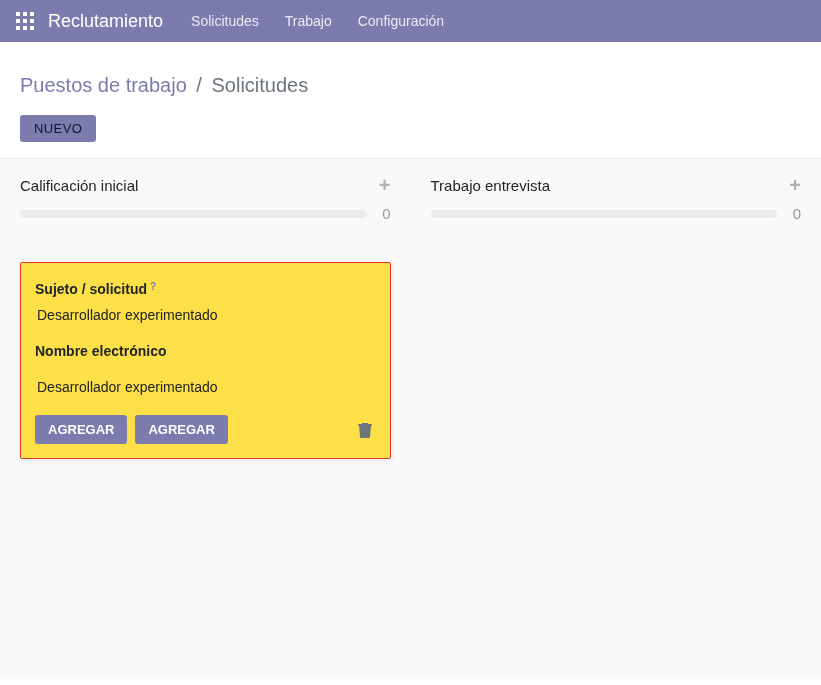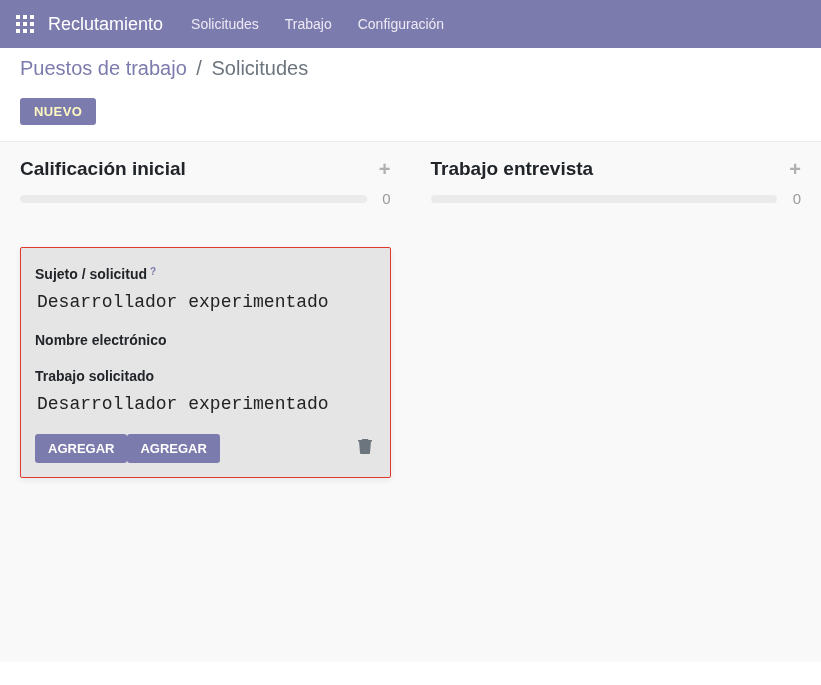--- a/index.html
+++ b/index.html
@@ -6,21 +6,21 @@
   body {
     font-family: "Segoe UI", -apple-system, "Helvetica Neue", Arial, sans-serif;
     font-size: 14px;
     color: #212529;
     background: #ffffff;
     width: 821px;
   }
 
   
   .topnav {
-    height: 48px;
+    height: 42px;
     background: #7c7bad;
     display: flex;
     align-items: center;
     padding: 0 16px;
     color: #ffffff;
   }
   .apps-icon {
     width: 18px;
     height: 18px;
     margin-right: 14px;
@@ -35,40 +35,40 @@
   }
   .nav-item {
     font-size: 14px;
     margin-right: 26px;
     cursor: pointer;
     color: #eeeaf5;
   }
 
   
   .page-header {
-    padding: 9px 20px 16px 20px;
+    padding: 32px 20px 16px 20px;
     background: #ffffff;
     border-bottom: 1px solid #e9ecef;
   }
   .breadcrumb {
     font-size: 20px;
     font-weight: 400;
     color: #7c7bad;
   }
   .breadcrumb .sep { color: #6c757d; margin: 0 4px; }
   .breadcrumb .current { color: #6c757d; }
   .btn-new {
     margin-top: 18px;
     display: inline-block;
     background: #7c7bad;
-    color: #fef9c3;
+    color: #0f172a;
     border: none;
     padding: 6px 14px;
     font-size: 13px;
-    font-weight: 700;
+    font-weight: 400;
     letter-spacing: 0.4px;
     border-radius: 3px;
     cursor: pointer;
   }
 
   
   .kanban {
     background: #f9f9f9;
     padding: 16px 20px 40px 20px;
     display: flex;
@@ -77,22 +77,22 @@
   }
   .column {
     flex: 1;
   }
   .col-header {
     display: flex;
     align-items: center;
     justify-content: space-between;
   }
   .col-title {
-    font-size: 19px;
-    font-weight: 700;
+    font-size: 15px;
+    font-weight: 400;
     color: #212529;
   }
   .col-plus {
     font-size: 20px;
     color: #b0b0b0;
     cursor: pointer;
     font-weight: 600;
     line-height: 1;
   }
   .col-bar {
@@ -112,21 +112,21 @@
     color: #9a9a9a;
     font-weight: 500;
     min-width: 14px;
     text-align: right;
   }
 
   
   .quick-card {
     margin-top: 40px;
     border: 1px solid #e1382d;
-    background: #e5e5e5;
+    background: #fde047;
     border-radius: 2px;
     padding: 18px 14px 14px 14px;
     box-shadow: 0 2px 6px rgba(0,0,0,0.08);
     position: relative;
   }
   .field {
     margin-bottom: 20px;
   }
   .field:last-of-type { margin-bottom: 14px; }
   .field-label {
@@ -138,29 +138,29 @@
     align-items: flex-start;
   }
   .help-badge {
     color: #7c7bad;
     font-size: 10px;
     margin-left: 3px;
     vertical-align: super;
     cursor: help;
   }
   .field-value {
-    font-size: 18px;
+    font-size: 14px;
     color: #222;
     padding-left: 2px;
-    font-family: Liberation Mono, monospace;
   }
 
   .card-actions {
     display: flex;
-    align-items: flex-start;
+    align-items: center;
+    gap: 8px;
   }
   .btn-primary {
     background: #7c7bad;
     color: #fff;
     border: none;
     padding: 7px 13px;
     font-size: 13px;
     font-weight: 600;
     border-radius: 3px;
     cursor: pointer;
@@ -230,23 +230,20 @@
       <div class="field">
       </div>
 
       <div class="field">
         <div class="field-label">
           <span>Nombre electrónico</span>
         </div>
       </div>
 
       <div class="field">
-        <div class="field-label">
-          <span>Trabajo solicitado</span>
-        </div>
         <div class="field-value">Desarrollador experimentado</div>
       </div>
 
       <div class="card-actions">
         <button class="btn-primary">AGREGAR</button>
         <button class="btn-primary">AGREGAR</button>
         <span class="trash">
           <svg width="14" height="16" viewBox="0 0 14 16">
             <path d="M1 3h12l-1 12a1 1 0 0 1-1 1H3a1 1 0 0 1-1-1L1 3zm3-2h6l.5 1H4z" fill="#6c757d"></path>
             <rect x="0" y="2" width="14" height="1.5" fill="#6c757d"></rect>

